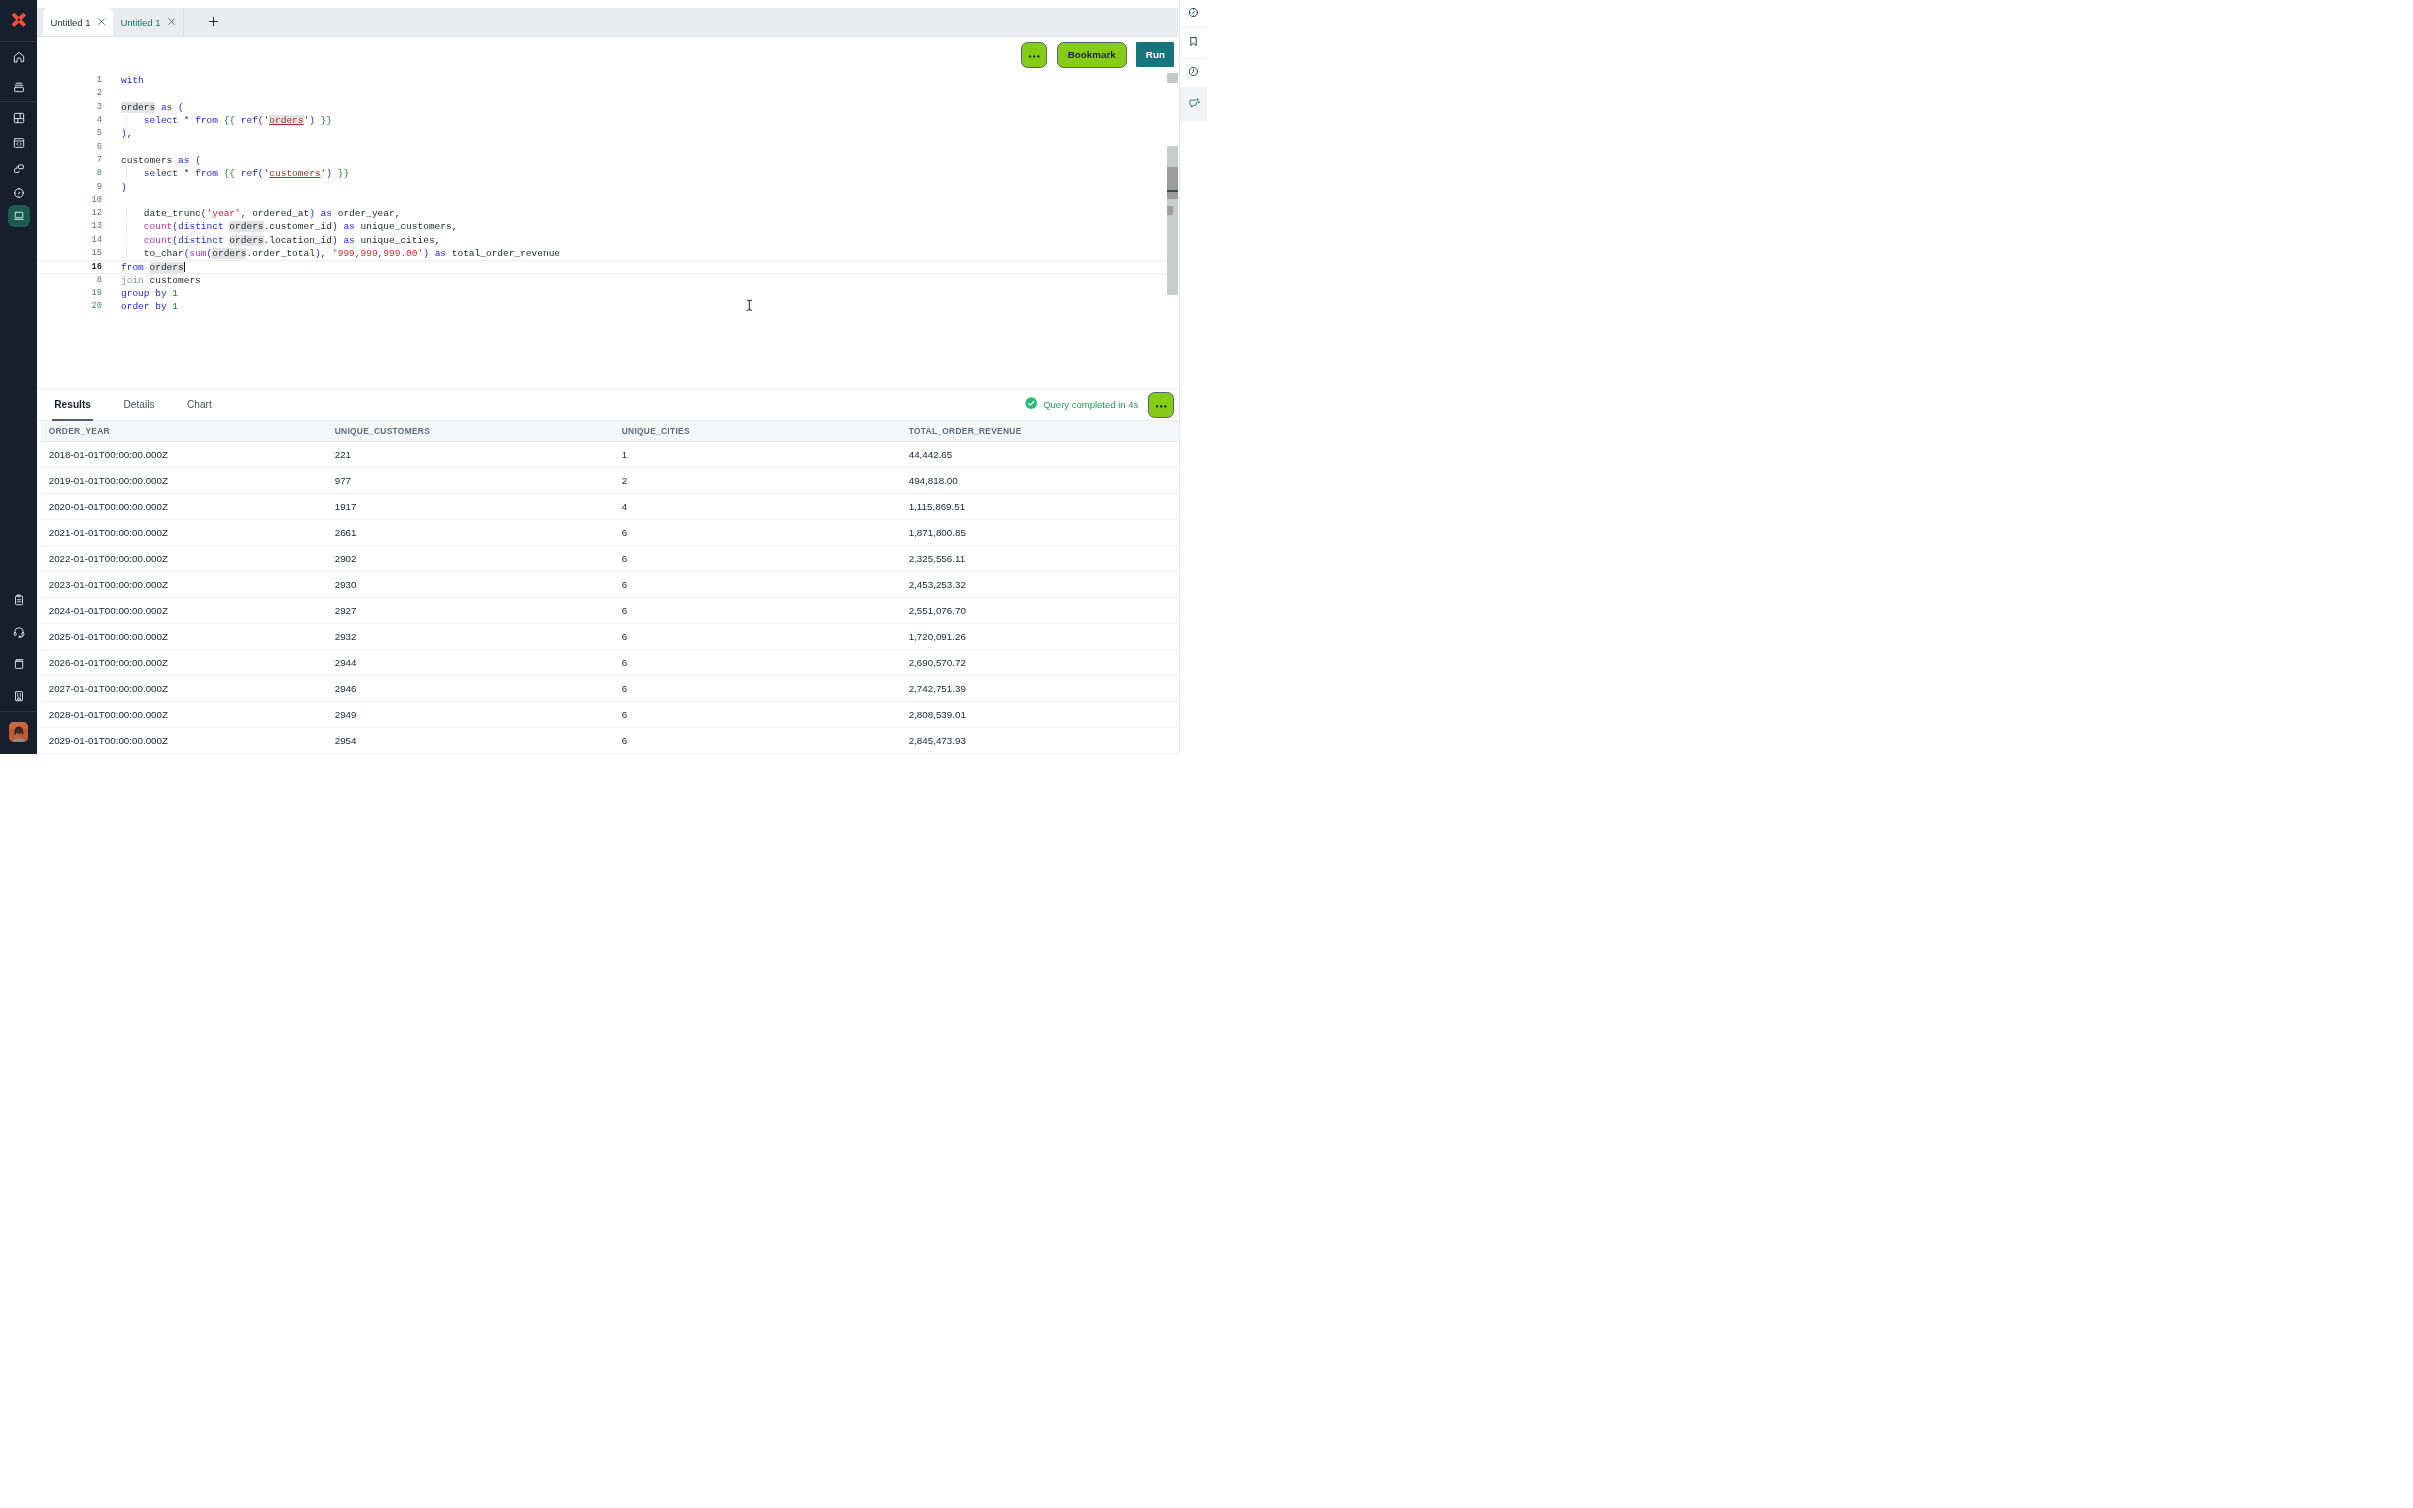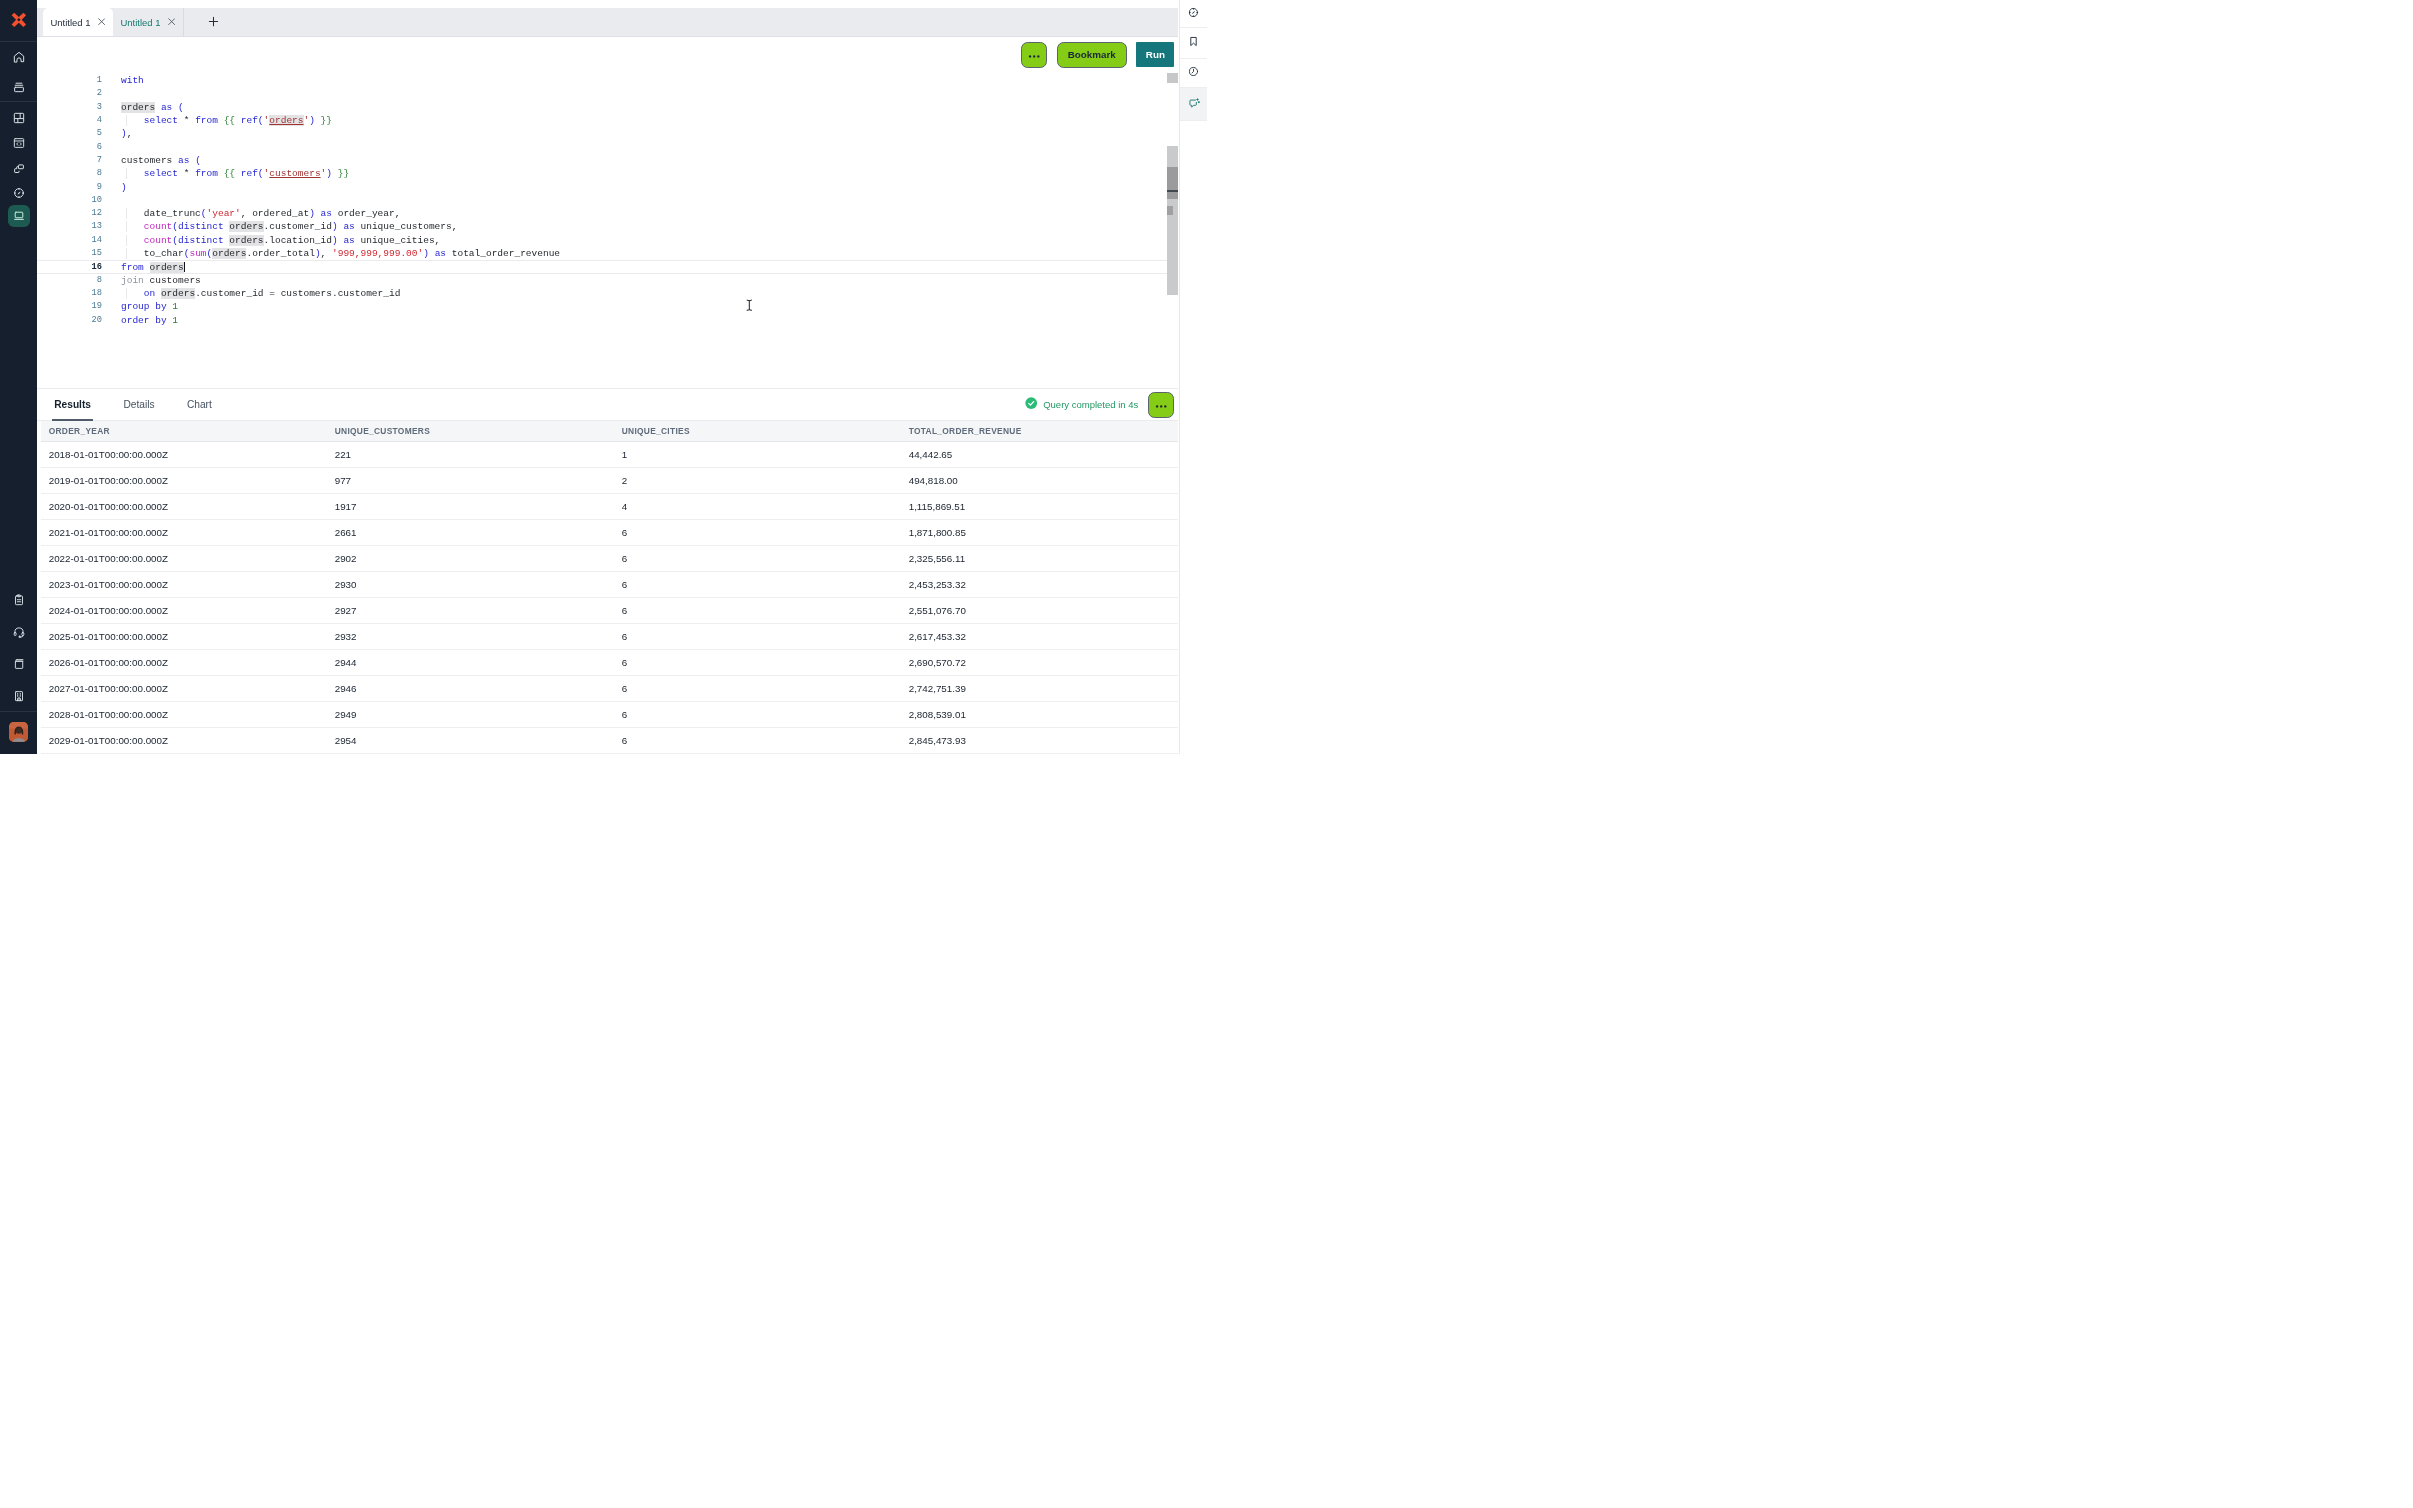--- a/index.html
+++ b/index.html
@@ -261,21 +261,20 @@
           <div class="cl"><span class="ln">7</span><span class="lc"><span class="tk-t">customers</span><span class="tk-t"> </span><span class="tk-k">as</span><span class="tk-t"> </span><span class="tk-k">(</span></span></div>
           <div class="cl"><span class="ln">8</span><span class="lc"><span class="tk-i">    </span><span class="tk-k">select</span><span class="tk-t"> * </span><span class="tk-k">from</span><span class="tk-t"> </span><span class="tk-g">{{</span><span class="tk-t"> </span><span class="tk-k">ref(</span><span class="tk-q">'</span><span class="tk-r">customers</span><span class="tk-q">'</span><span class="tk-k">)</span><span class="tk-t"> </span><span class="tk-g">}}</span></span></div>
           <div class="cl"><span class="ln">9</span><span class="lc"><span class="tk-k">)</span></span></div>
           <div class="cl"><span class="ln">10</span><span class="lc"></span></div>
           <div class="cl"><span class="ln">12</span><span class="lc"><span class="tk-i">    </span><span class="tk-t">date_trunc</span><span class="tk-k">(</span><span class="tk-s">'year'</span><span class="tk-t">, ordered_at</span><span class="tk-k">)</span><span class="tk-t"> </span><span class="tk-k">as</span><span class="tk-t"> order_year,</span></span></div>
           <div class="cl"><span class="ln">13</span><span class="lc"><span class="tk-i">    </span><span class="tk-m">count</span><span class="tk-k">(</span><span class="tk-k">distinct</span><span class="tk-t"> </span><span class="tk-th">orders</span><span class="tk-t">.customer_id</span><span class="tk-k">)</span><span class="tk-t"> </span><span class="tk-k">as</span><span class="tk-t"> unique_customers,</span></span></div>
           <div class="cl"><span class="ln">14</span><span class="lc"><span class="tk-i">    </span><span class="tk-m">count</span><span class="tk-k">(</span><span class="tk-k">distinct</span><span class="tk-t"> </span><span class="tk-th">orders</span><span class="tk-t">.location_id</span><span class="tk-k">)</span><span class="tk-t"> </span><span class="tk-k">as</span><span class="tk-t"> unique_cities,</span></span></div>
           <div class="cl"><span class="ln">15</span><span class="lc"><span class="tk-i">    </span><span class="tk-t">to_char</span><span class="tk-k">(</span><span class="tk-m">sum</span><span class="tk-k">(</span><span class="tk-th">orders</span><span class="tk-t">.order_total</span><span class="tk-k">)</span><span class="tk-t">, </span><span class="tk-s">'999,999,999.00'</span><span class="tk-k">)</span><span class="tk-t"> </span><span class="tk-k">as</span><span class="tk-t"> total_order_revenue</span></span></div>
           <div class="cl active"><span class="ln">16</span><span class="lc"><span class="tk-k">from</span><span class="tk-t"> </span><span class="tk-th">orders</span><span class="tk-caret"></span></span></div>
           <div class="cl"><span class="ln">8</span><span class="lc"><span class="tk-c">join</span><span class="tk-t"> customers</span></span></div>
-          <div class="cl"><span class="ln">18</span><span class="lc"><span class="tk-i">    </span><span class="tk-k">on</span><span class="tk-t"> </span><span class="tk-th">orders</span><span class="tk-t">.customer_id = customers.customer_id</span></span></div>
           <div class="cl"><span class="ln">19</span><span class="lc"><span class="tk-k">group by</span><span class="tk-t"> </span><span class="tk-n">1</span></span></div>
           <div class="cl"><span class="ln">20</span><span class="lc"><span class="tk-k">order by</span><span class="tk-t"> </span><span class="tk-n">1</span></span></div>
         </div>
       <div class="sb-top"></div>
       <div class="sb-track">
         <div class="sb-thumb"></div>
         <div class="sb-note"></div>
         <div class="sb-caret"></div>
       </div>
     </div>
@@ -347,21 +346,21 @@
             <div class="trow">
               <span>2024-01-01T00:00:00.000Z</span>
               <span>2927</span>
               <span>6</span>
               <span>2,551,076.70</span>
             </div>
             <div class="trow">
               <span>2025-01-01T00:00:00.000Z</span>
               <span>2932</span>
               <span>6</span>
-              <span>2,617,453.32</span>
+              <span>1,720,091.26</span>
             </div>
             <div class="trow">
               <span>2026-01-01T00:00:00.000Z</span>
               <span>2944</span>
               <span>6</span>
               <span>2,690,570.72</span>
             </div>
             <div class="trow">
               <span>2027-01-01T00:00:00.000Z</span>
               <span>2946</span>

